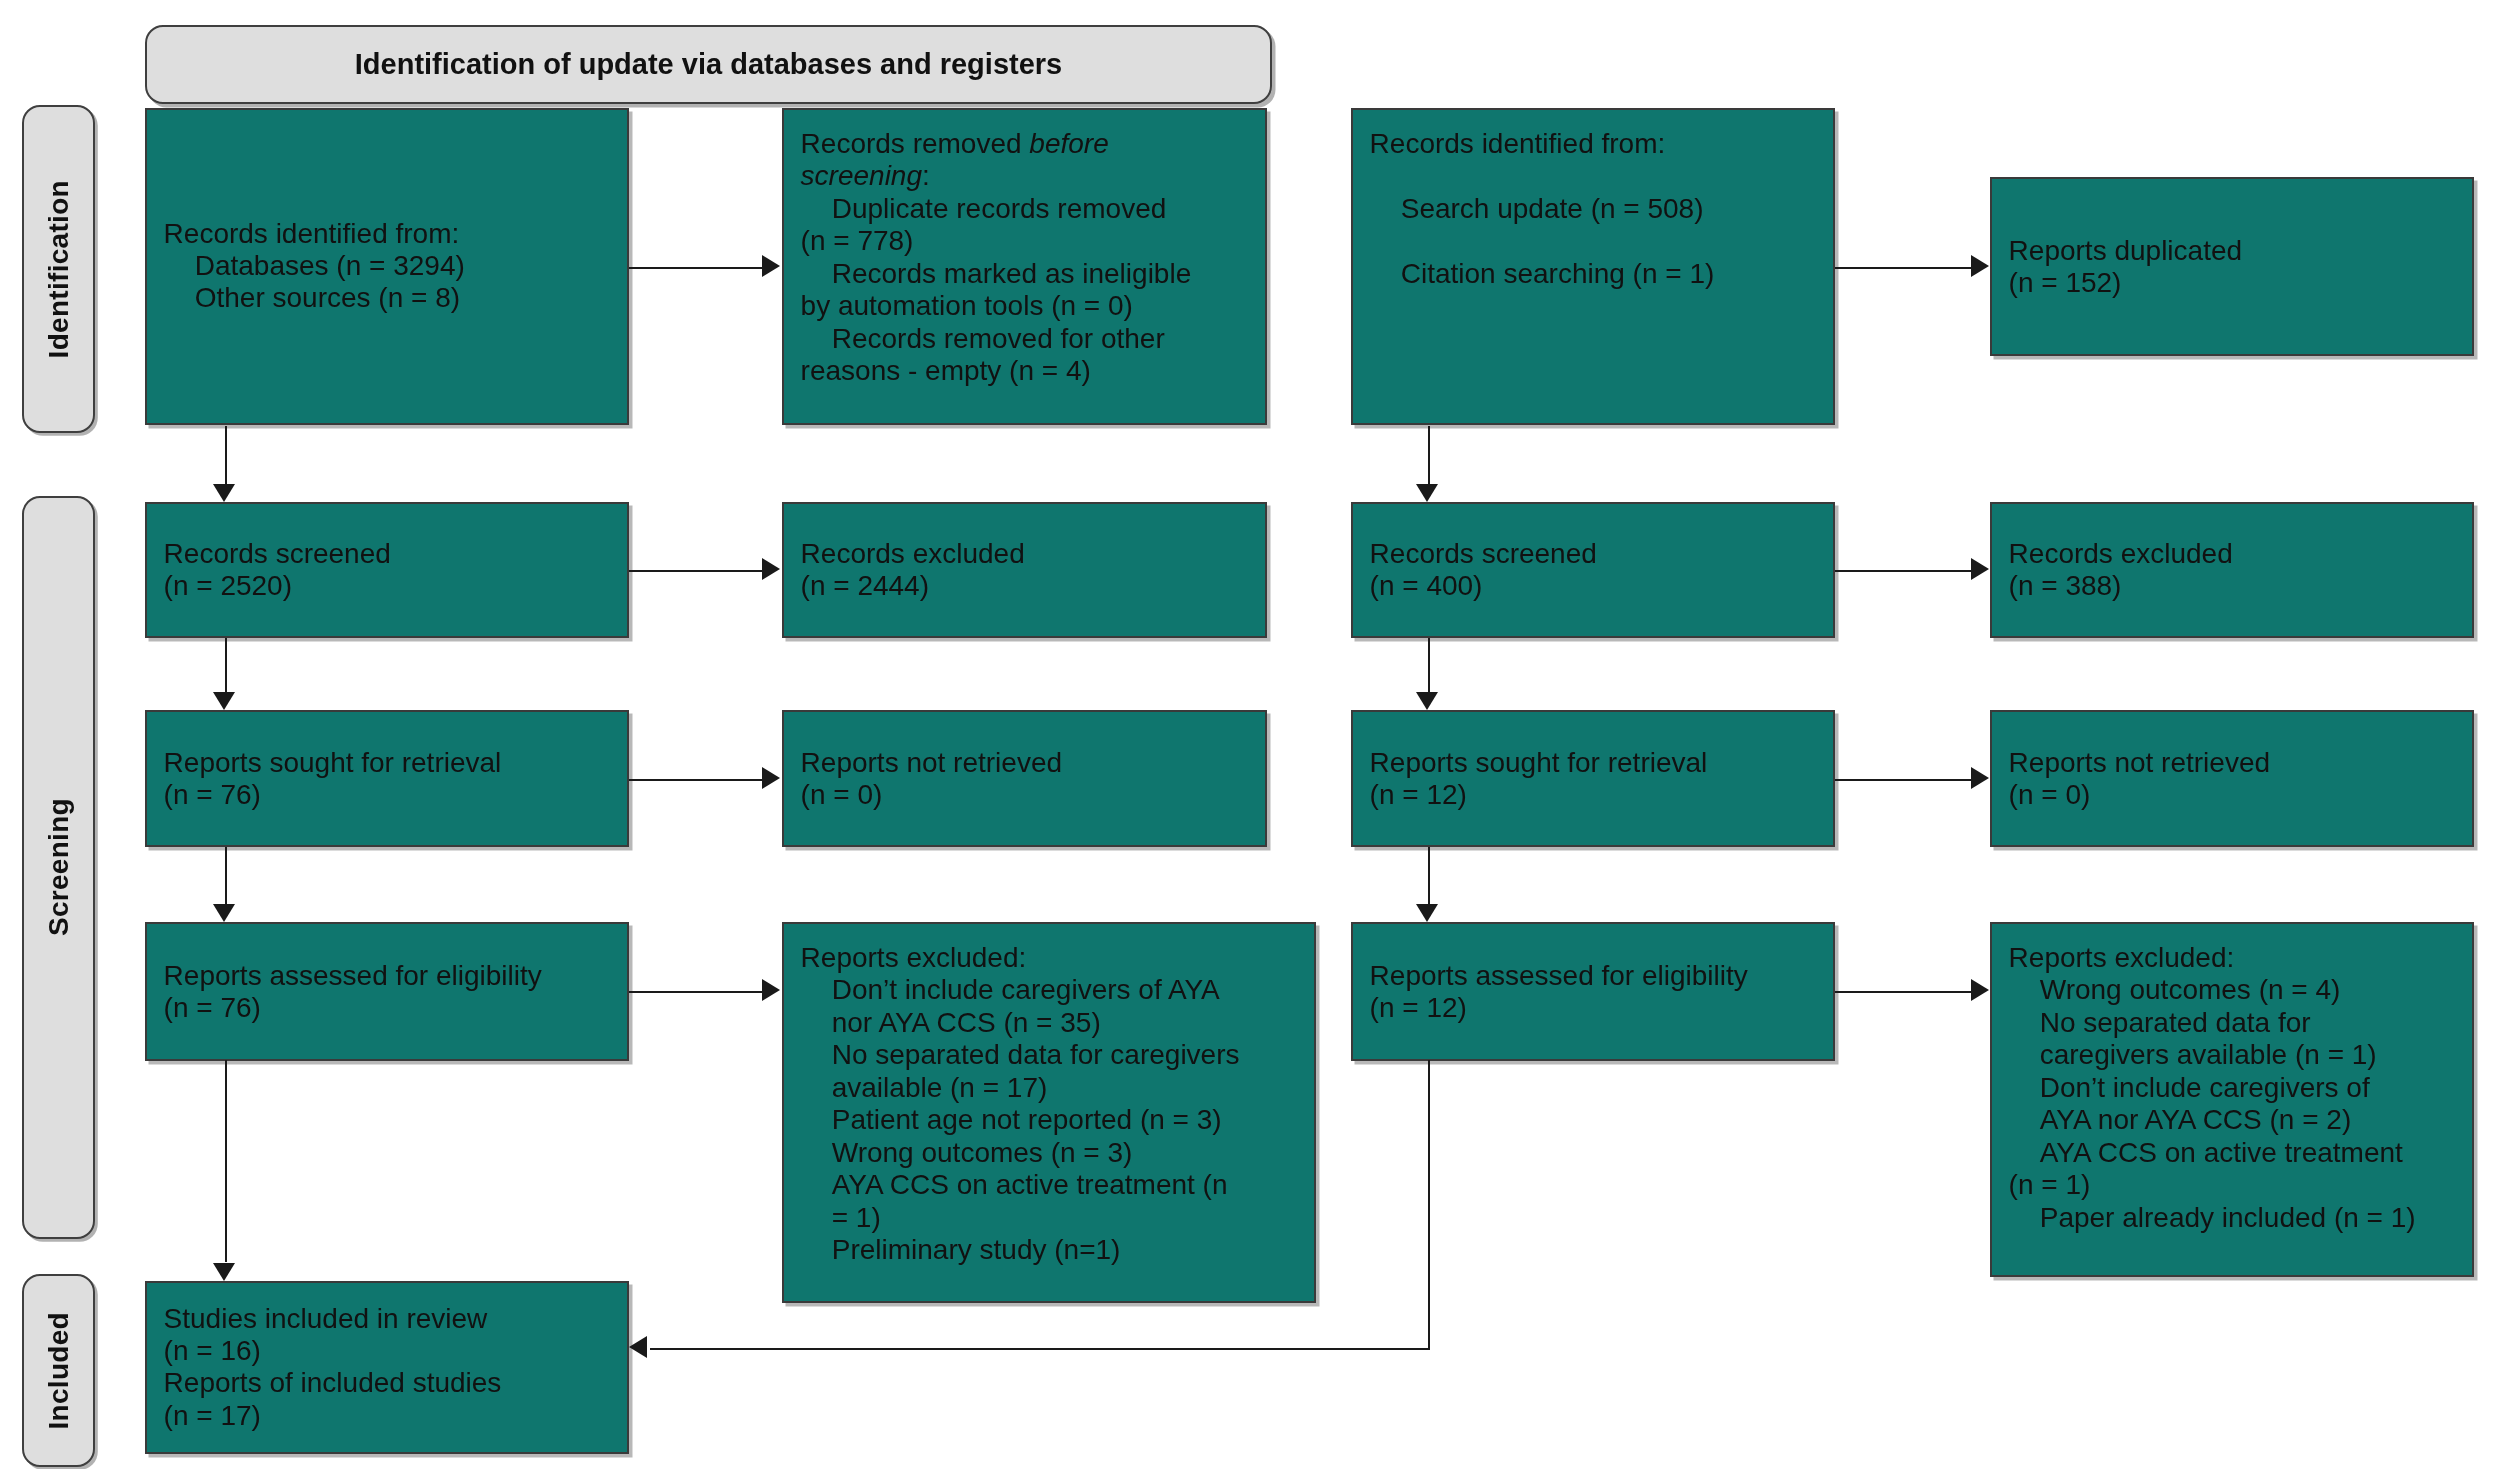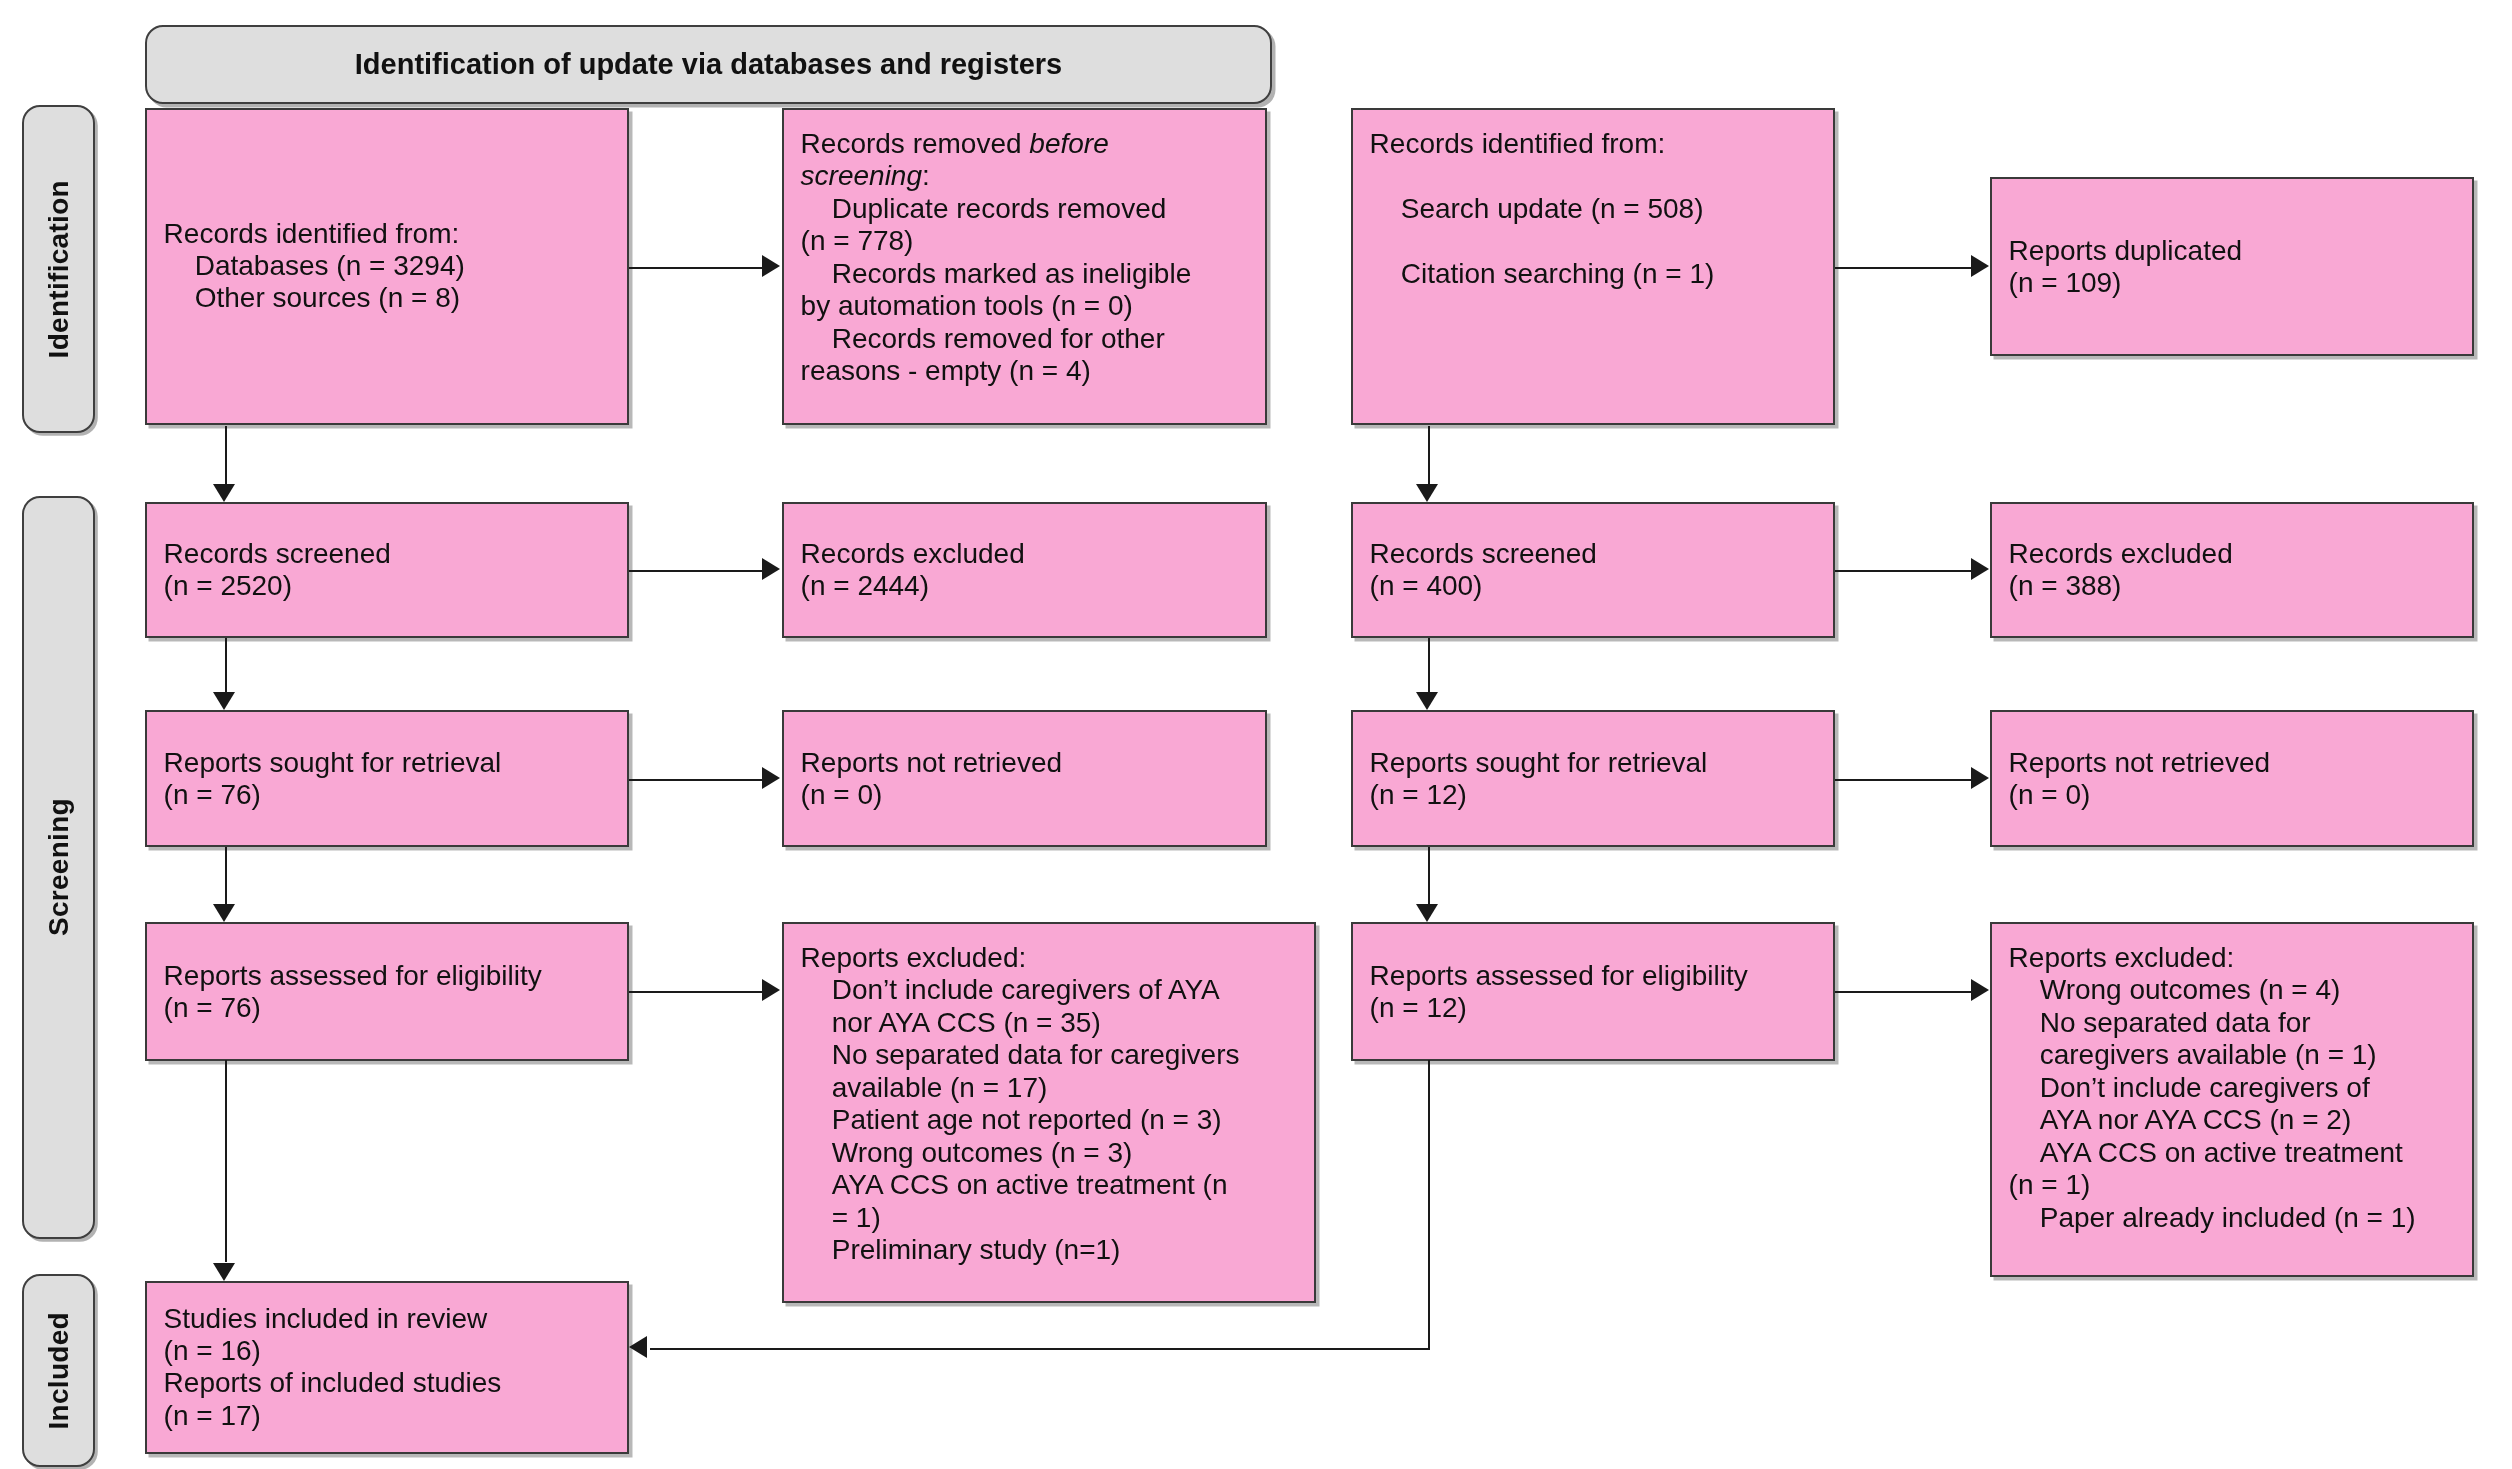--- a/index.html
+++ b/index.html
@@ -54,21 +54,21 @@
   .banner .banner-text {
     font-size: 29px;
     font-weight: bold;
     color: #111111;
     white-space: nowrap;
   }
 
   
   .node {
     position: absolute;
-    background: #f9a8d4;
+    background: #0f766e;
     border: 2.1px solid #3a3a3a;
     box-shadow: 3.5px 3.5px 0 rgba(0,0,0,0.28);
     box-sizing: border-box;
     padding: 0;
   }
   .node .node-body {
     position: absolute;
     left: 16.6px;
     right: 11px;
     font-size: 28px;
@@ -207,21 +207,21 @@
   <div class="node v-top" style="left:1351px; top:108px; width:484px; height:317px;">
     <div class="node-body">Records identified from:
 
     Search update (n = 508)
 
     Citation searching (n = 1)</div>
   </div>
 
   <div class="node v-center" style="left:1990px; top:177px; width:484px; height:179px;">
     <div class="node-body">Reports duplicated
-(n = 109)</div>
+(n = 152)</div>
   </div>
 
   <div class="node v-center" style="left:1351px; top:502px; width:484px; height:136px;">
     <div class="node-body">Records screened
 (n = 400)</div>
   </div>
 
   <div class="node v-center" style="left:1990px; top:502px; width:484px; height:136px;">
     <div class="node-body">Records excluded
 (n = 388)</div>

